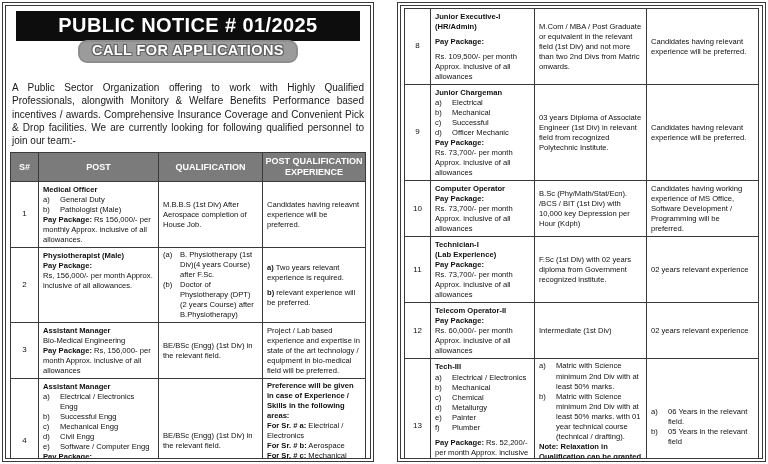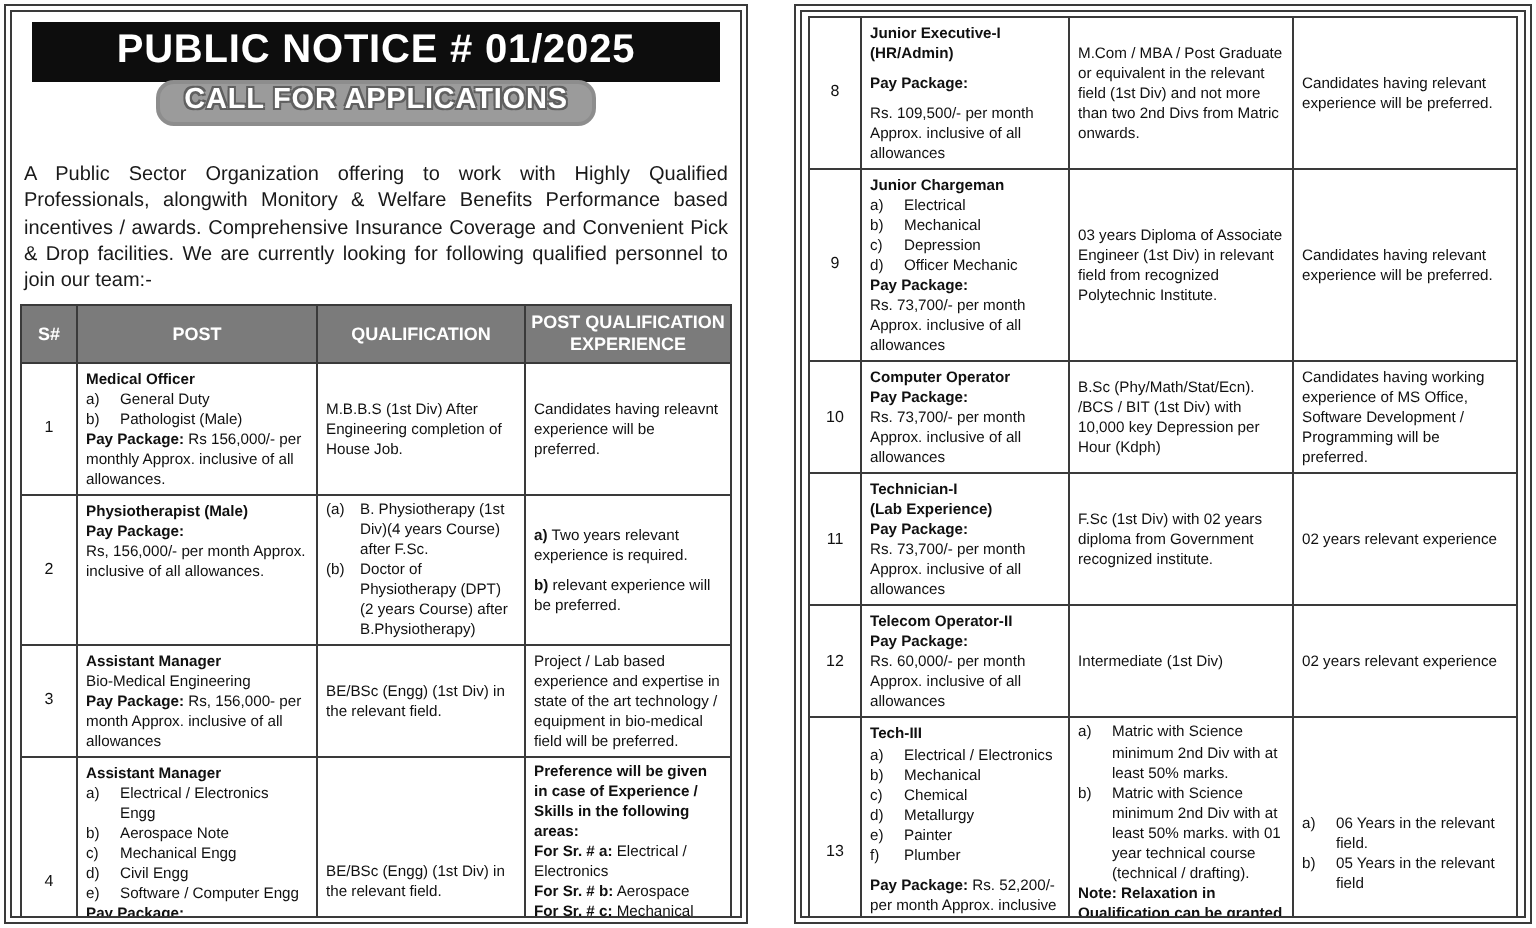--- a/index.html
+++ b/index.html
@@ -114,21 +114,21 @@
                   <span class="lbl">a)</span>
                   <span class="lt"><span>General Duty</span></span>
                 </div>
                 <div class="ln li">
                   <span class="lbl">b)</span>
                   <span class="lt"><span>Pathologist (Male)</span></span>
                 </div>
                 <div class="ln"><span class="b u">Pay Package:</span><span> Rs 156,000/- per monthly Approx. inclusive of all allowances.</span></div>
               </td>
               <td class="qual">
-                <div class="ln"><span>M.B.B.S (1st Div) After Engineering completion of House Job.</span></div>
+                <div class="ln"><span>M.B.B.S (1st Div) After Aerospace completion of House Job.</span></div>
               </td>
               <td class="exp">
                 <div class="ln"><span>Candidates having releavnt experience will be preferred.</span></div>
               </td>
             </tr>
             <tr>
               <td class="sno">2</td>
               <td class="post">
                 <div class="ln"><span class="b">Physiotherapist (Male)</span></div>
                 <div class="ln"><span class="b u">Pay Package:</span></div>
@@ -166,21 +166,21 @@
             <tr>
               <td class="sno">4</td>
               <td class="post">
                 <div class="ln"><span class="b">Assistant Manager</span></div>
                 <div class="ln li">
                   <span class="lbl">a)</span>
                   <span class="lt"><span>Electrical / Electronics Engg</span></span>
                 </div>
                 <div class="ln li">
                   <span class="lbl">b)</span>
-                  <span class="lt"><span>Aerospace Note</span></span>
+                  <span class="lt"><span>Successful Engg</span></span>
                 </div>
                 <div class="ln li">
                   <span class="lbl">c)</span>
                   <span class="lt"><span>Mechanical Engg</span></span>
                 </div>
                 <div class="ln li">
                   <span class="lbl">d)</span>
                   <span class="lt"><span>Civil Engg</span></span>
                 </div>
                 <div class="ln li">
@@ -239,21 +239,21 @@
                 <div class="ln li">
                   <span class="lbl">a)</span>
                   <span class="lt"><span>Electrical</span></span>
                 </div>
                 <div class="ln li">
                   <span class="lbl">b)</span>
                   <span class="lt"><span>Mechanical</span></span>
                 </div>
                 <div class="ln li">
                   <span class="lbl">c)</span>
-                  <span class="lt"><span>Depression</span></span>
+                  <span class="lt"><span>Successful</span></span>
                 </div>
                 <div class="ln li">
                   <span class="lbl">d)</span>
                   <span class="lt"><span>Officer Mechanic</span></span>
                 </div>
                 <div class="ln"><span class="b u">Pay Package:</span></div>
                 <div class="ln"><span>Rs. 73,700/- per month Approx. inclusive of all allowances</span></div>
               </td>
               <td class="qual">
                 <div class="ln"><span>03 years Diploma of Associate Engineer (1st Div) in relevant field from recognized Polytechnic Institute.</span></div>

